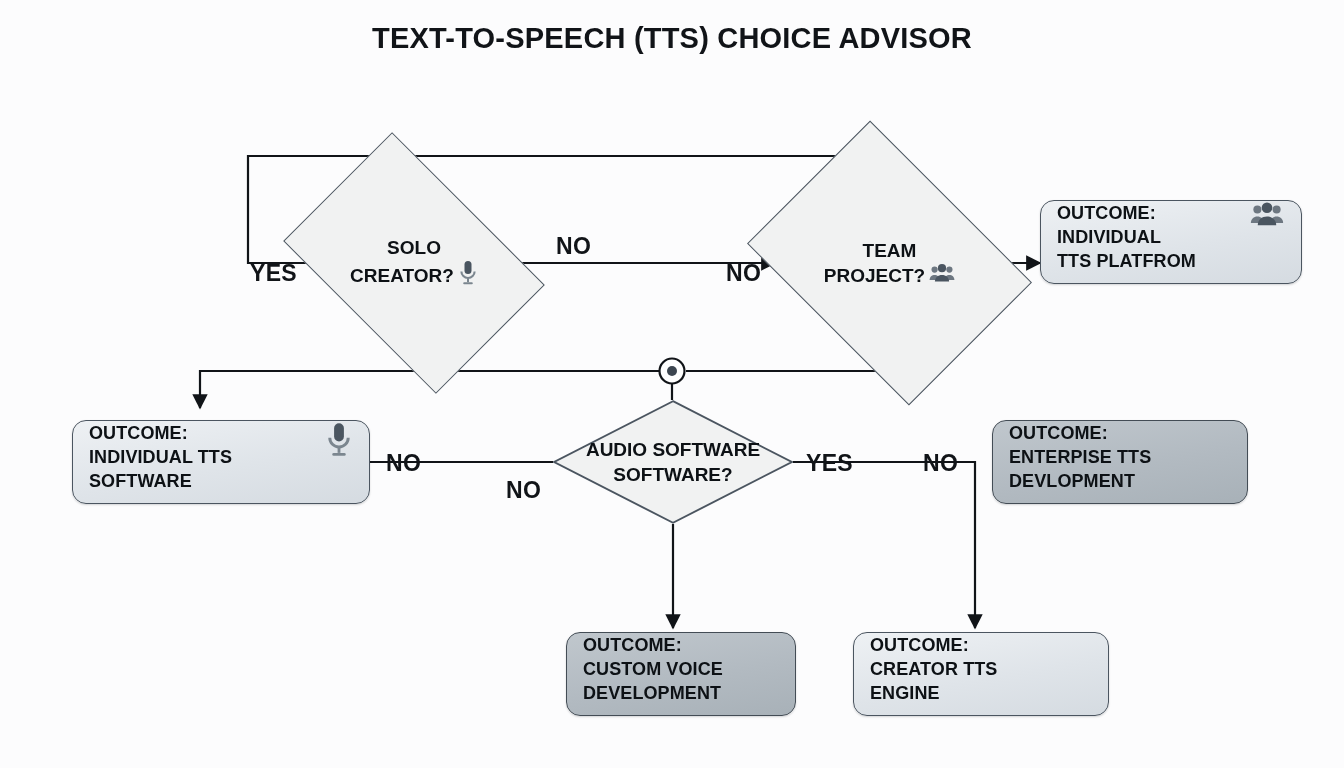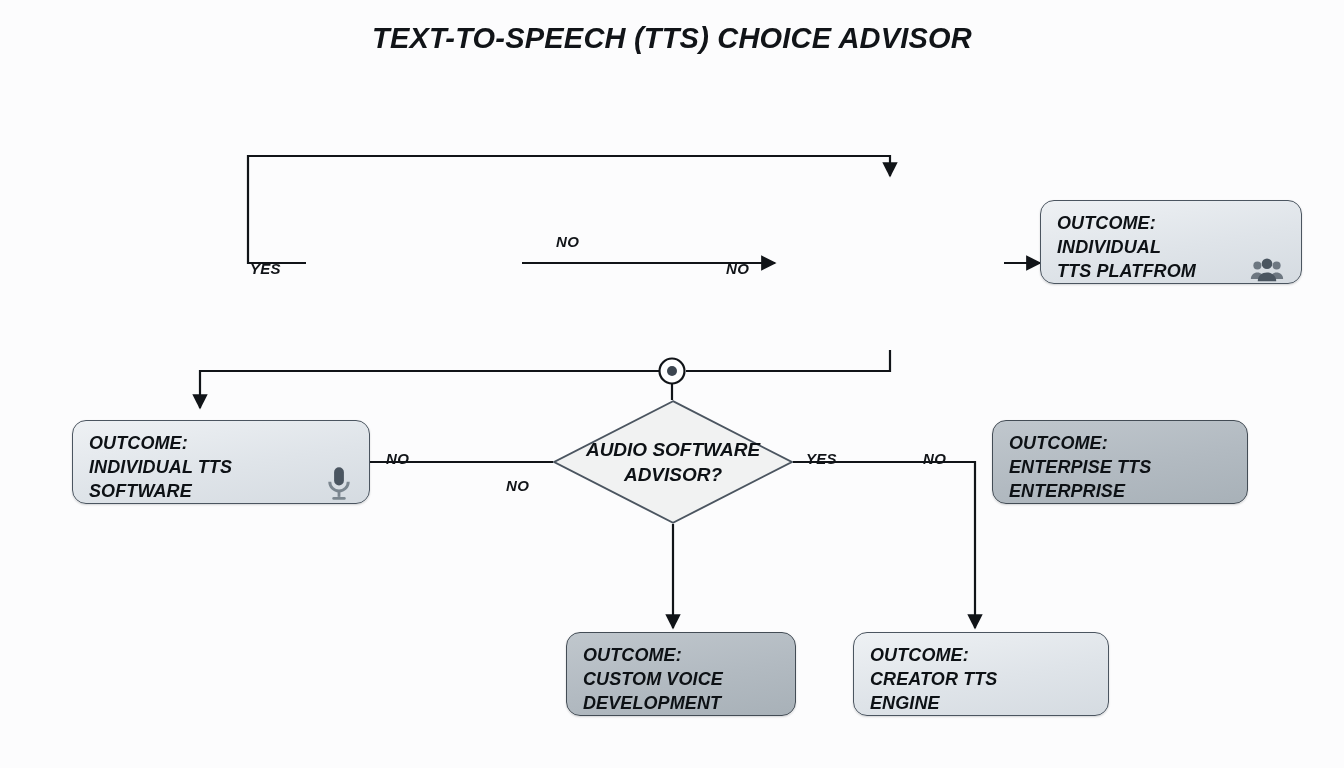--- a/index.html
+++ b/index.html
@@ -3,42 +3,42 @@
 <meta charset="utf-8">
 <style>
   html,body{margin:0;padding:0;}
   body{
     width:1344px;height:768px;
     background:#fcfcfd;
     font-family:"Liberation Sans", sans-serif;
     overflow:hidden;
     position:relative;
   }
-  #stage{position:absolute;inset:0;width:1344px;height:556px;font-style:italic;}
+  #stage{position:absolute;inset:0;width:1344px;height:556px;}
 
   
   .title{
     position:absolute;left:0;top:22px;width:1344px;
     text-align:center;
     font-size:29px;font-weight:bold;letter-spacing:.2px;
     color:#111418;
   }
 
   
   #wires{position:absolute;left:0;top:0;width:1344px;height:768px;pointer-events:none;}
 
   
   .node{
     position:absolute;
     box-sizing:border-box;
     border:1.6px solid #4b5560;
     border-radius:14px;
     background:linear-gradient(170deg,#eef1f4 0%,#dfe4e9 55%,#d5dbe1 100%);
     box-shadow:0 1px 2px rgba(20,25,35,.18);
-    display:flex;align-items:flex-end;
+    display:flex;align-items:flex-start;
     padding:0 16px;
   }
   .node.dark{
     background:linear-gradient(170deg,#c0c7cd 0%,#b2bac1 55%,#a8b1b8 100%);
     border-color:#434c55;
   }
   .node .txt{
     font-size:18px;line-height:24px;font-weight:bold;
     color:#0d1115;letter-spacing:.1px;white-space:nowrap;
   }
@@ -68,21 +68,21 @@
     position:absolute;inset:0;
     display:flex;flex-direction:column;align-items:center;justify-content:center;
     font-size:19px;font-weight:bold;color:#0d1115;line-height:25px;text-align:center;
     white-space:nowrap;
   }
   .dia .lbl .row2{display:flex;align-items:center;justify-content:center;gap:4px;}
 
   
   .elbl{
     position:absolute;
-    font-size:15px;font-weight:bold;color:#111418;letter-spacing:.3px;
+    font-size:23px;font-weight:bold;color:#111418;letter-spacing:.3px;
     white-space:nowrap;
     text-align:right;
   }
 </style>
 </head>
 <body>
 
 <div id="stage">
 
   <div class="title">TEXT-TO-SPEECH (TTS) CHOICE ADVISOR</div>
@@ -114,31 +114,67 @@
       <path d="M 673 524 L 673 628" marker-end="url(#arw)"></path>
     </g>
 
     <g>
       <circle cx="672" cy="371" r="12.5" fill="#ffffff" stroke="#111418" stroke-width="2.2"></circle>
       <circle cx="672" cy="371" r="5" fill="#3d4650"></circle>
     </g>
   </svg>
 
 
-
+  <div class="dia" style="left:306px;top:186px;width:216px;height:154px;">
+    <div class="shape"></div>
+    <div class="lbl">
+      <span>SOLO</span>
+      <span class="row2">
+        <span>CREATOR?</span>
+        <span>
+          <svg width="20" height="26" viewBox="0 0 20 26" aria-hidden="true">
+            <rect x="6.5" y="1" width="7" height="13" rx="3.5" fill="#4a5560"></rect>
+            <path d="M3.4 11.4 a6.6 6.6 0 0 0 13.2 0" fill="none" stroke="#7b868f" stroke-width="2.1"></path>
+            <rect x="9" y="17.6" width="2" height="4.6" fill="#7b868f"></rect>
+            <rect x="5.2" y="22.2" width="9.6" height="2.1" rx="1" fill="#7b868f"></rect>
+          </svg>
+        </span>
+      </span>
+    </div>
+  </div>
+
+  <div class="dia" style="left:775px;top:176px;width:229px;height:174px;">
+    <div class="shape"></div>
+    <div class="lbl">
+      <span>TEAM</span>
+      <span class="row2">
+        <span>PROJECT?</span>
+        <span>
+          <svg width="26" height="20" viewBox="0 0 26 20" aria-hidden="true">
+            <circle cx="5.6" cy="6.6" r="3.1" fill="#6d7781"></circle>
+            <path d="M0.6 17 c0-3.1 2.3-5 5-5 s5 1.9 5 5z" fill="#6d7781"></path>
+            <circle cx="20.4" cy="6.6" r="3.1" fill="#6d7781"></circle>
+            <path d="M15.4 17 c0-3.1 2.3-5 5-5 s5 1.9 5 5z" fill="#6d7781"></path>
+            <circle cx="13" cy="5.2" r="4.1" fill="#4a5560"></circle>
+            <path d="M5.9 18.6 c0-4 3.2-6.6 7.1-6.6 s7.1 2.6 7.1 6.6z" fill="#4a5560"></path>
+          </svg>
+        </span>
+      </span>
+    </div>
+  </div>
 
   <div class="dia" style="left:553px;top:400px;width:240px;height:124px;">
     <div class="shape" style="transform:rotate(0deg);background:transparent;border:none;">
       <svg width="240" height="124" viewBox="0 0 240 124" aria-hidden="true">
         <polygon points="120,1.2 238.8,62 120,122.8 1.2,62" fill="#f1f2f2" stroke="#4b5560" stroke-width="1.9"></polygon>
       </svg>
     </div>
     <div class="lbl">
       <span>AUDIO SOFTWARE</span>
-      <span>ADVISOR?</span>
+      <span>SOFTWARE?</span>
     </div>
   </div>
 
   <div class="node" style="left:1040px;top:200px;width:262px;height:84px;">
     <div class="txt">
       <div class="hd">OUTCOME:</div>
       <div>INDIVIDUAL</div>
       <div>TTS PLATFROM</div>
     </div>
     <div class="ico">
@@ -166,21 +202,21 @@
         <rect x="9" y="17.6" width="2" height="4.6" fill="#7b868f"></rect>
         <rect x="5.2" y="22.2" width="9.6" height="2.1" rx="1" fill="#7b868f"></rect>
       </svg>
     </div>
   </div>
 
   <div class="node dark" style="left:992px;top:420px;width:256px;height:84px;">
     <div class="txt">
       <div class="hd">OUTCOME:</div>
       <div>ENTERPISE TTS</div>
-      <div>ENTERPRISE</div>
+      <div>DEVLOPMENT</div>
     </div>
   </div>
 
   <div class="node dark" style="left:566px;top:632px;width:230px;height:84px;">
     <div class="txt">
       <div class="hd">OUTCOME:</div>
       <div>CUSTOM VOICE</div>
       <div>DEVELOPMENT</div>
     </div>
   </div>

